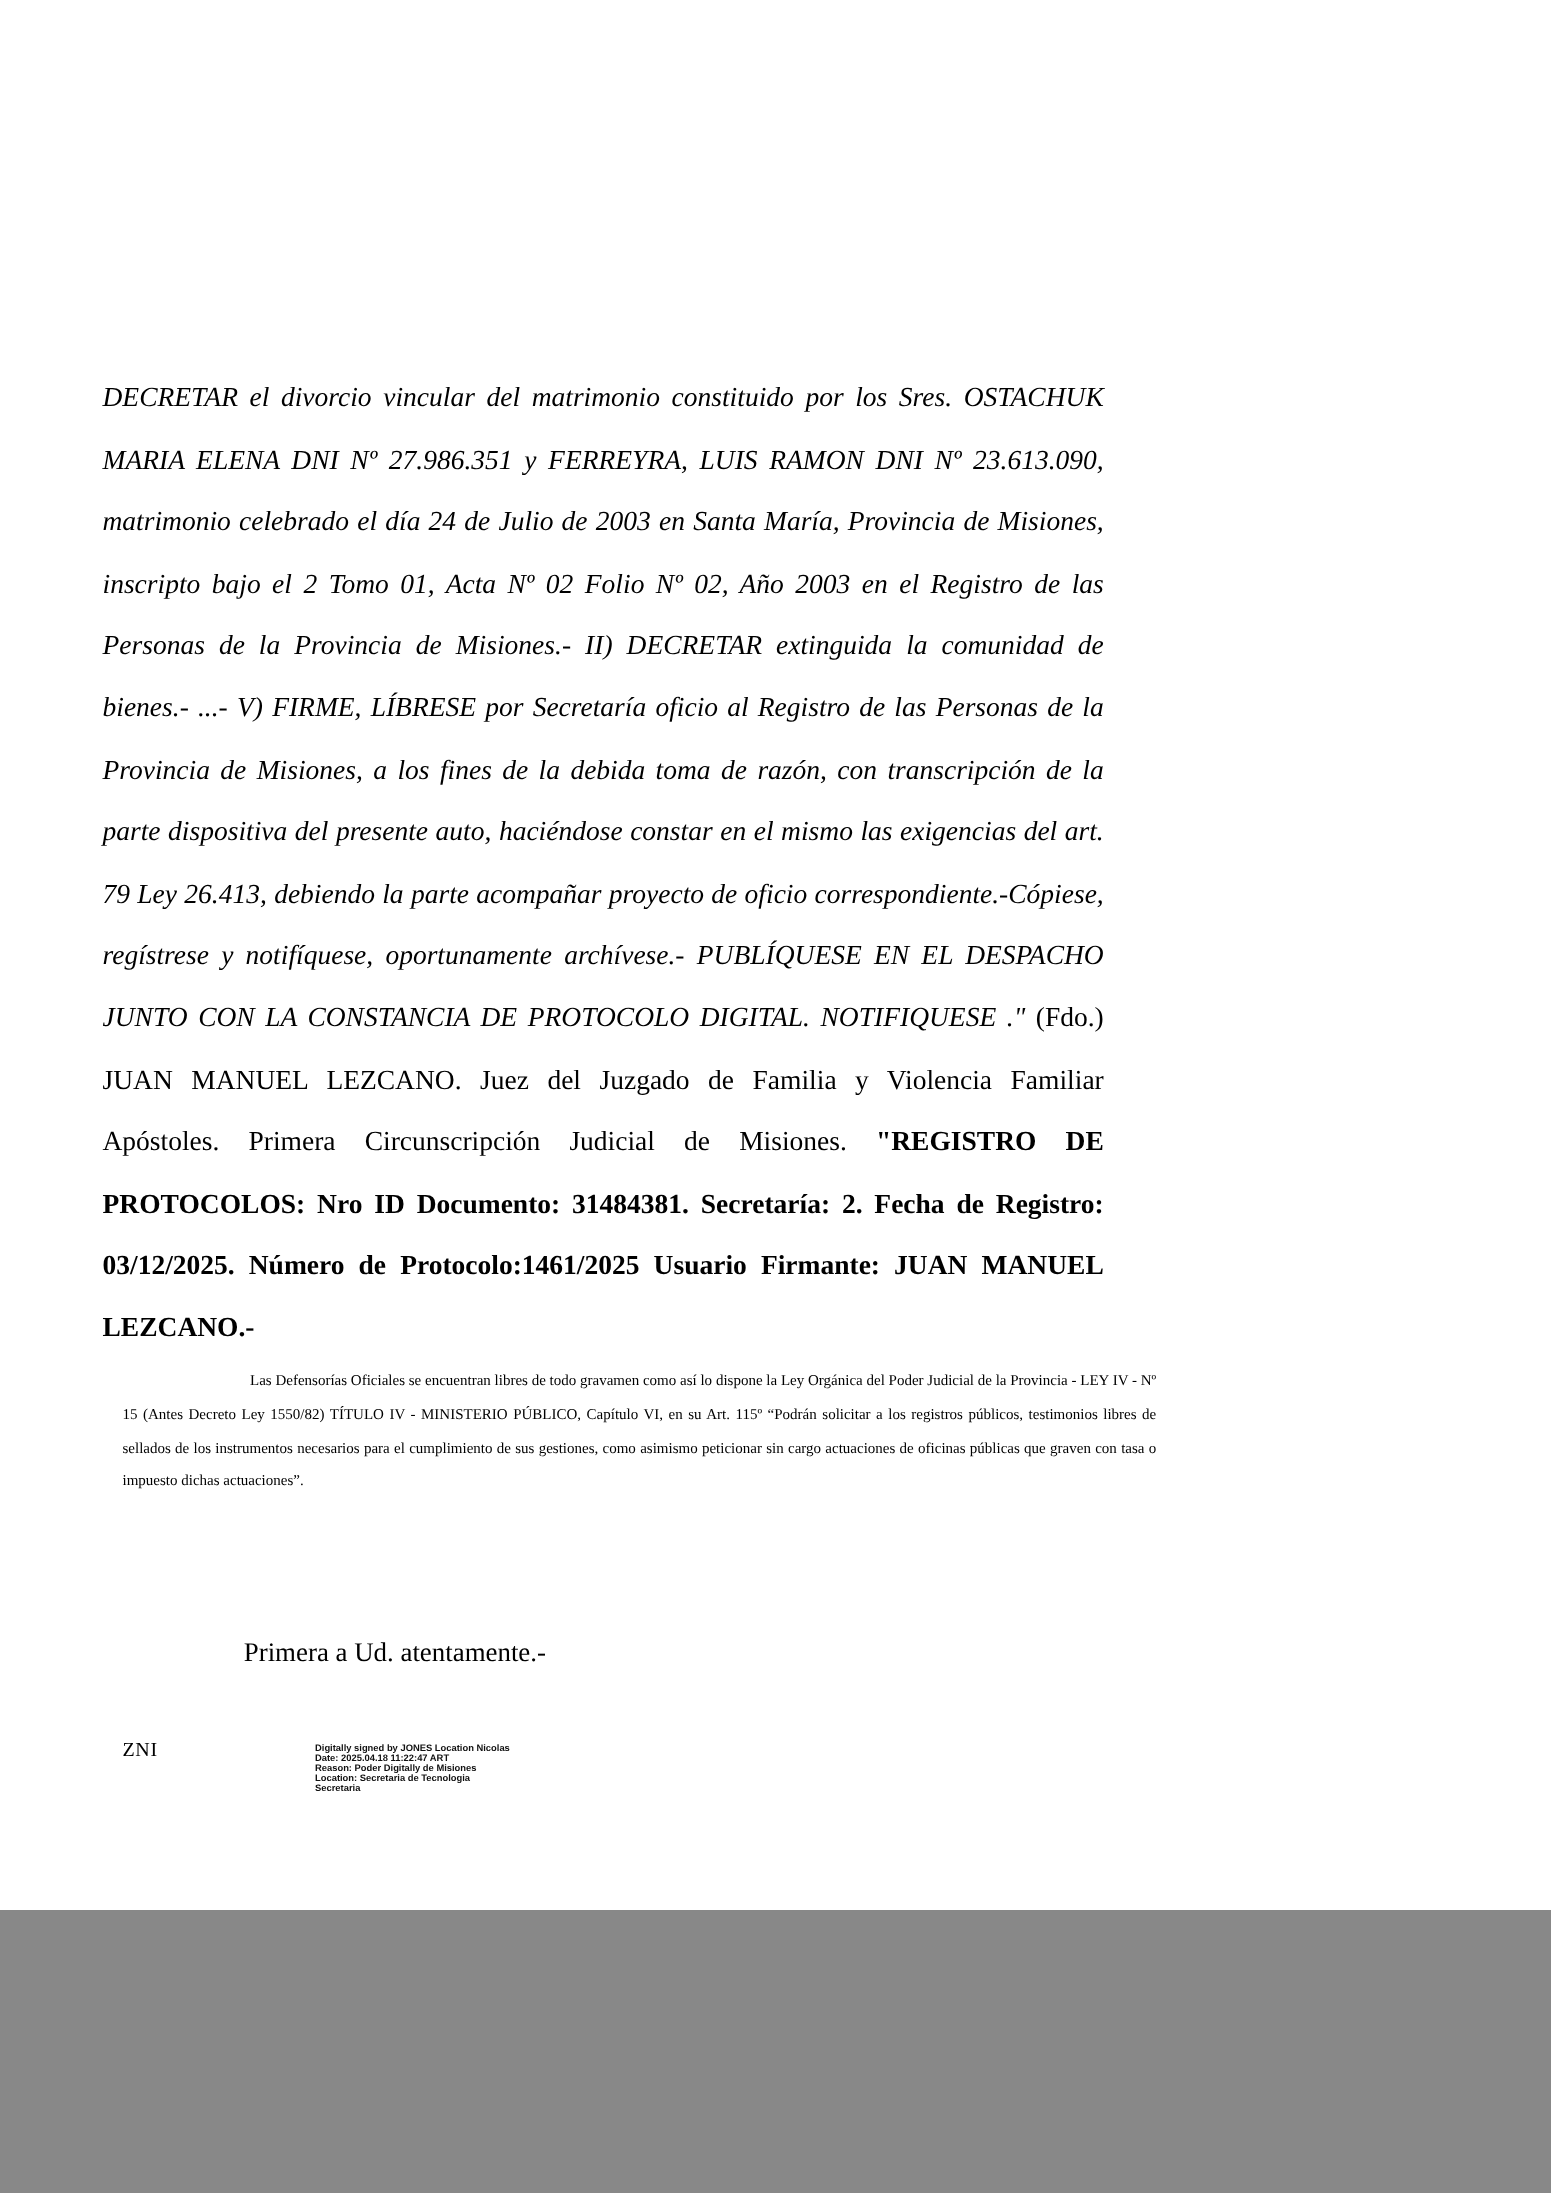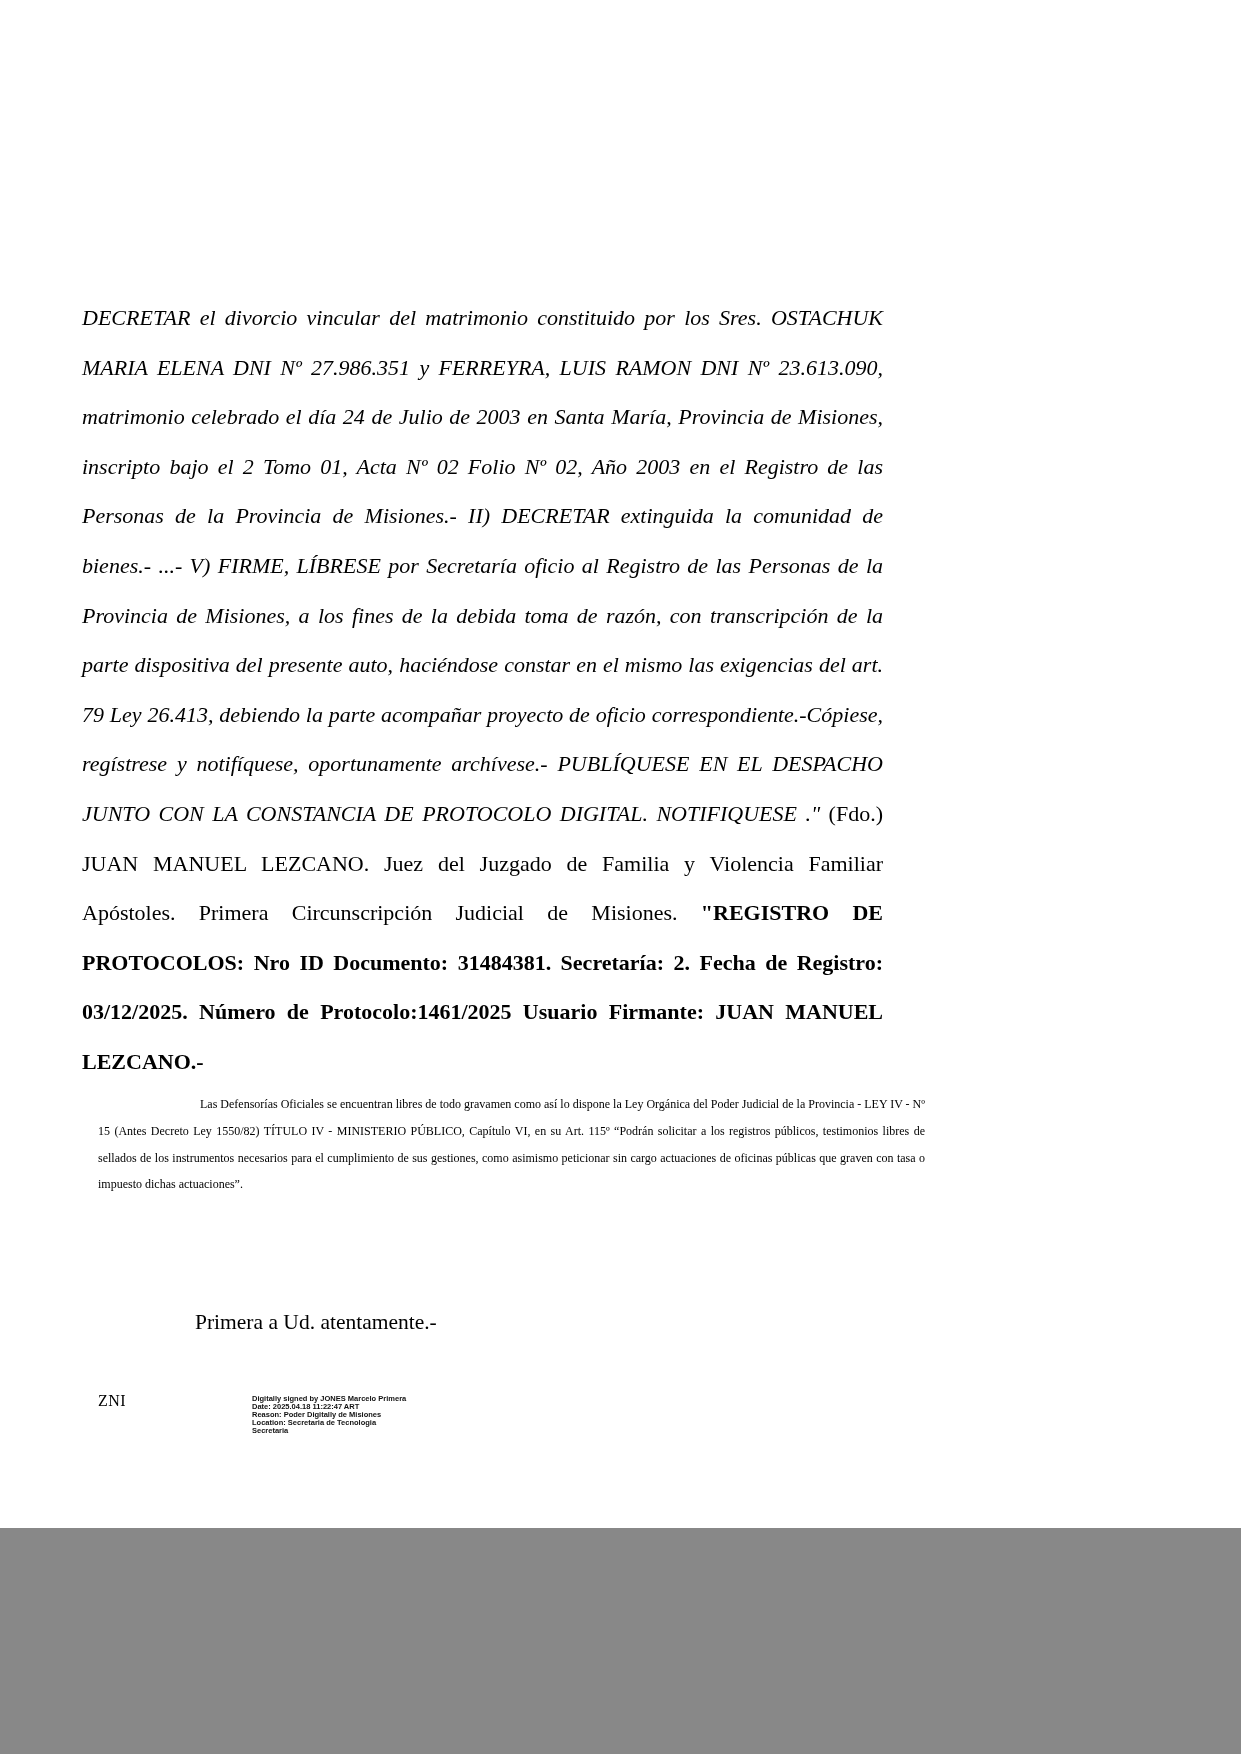--- a/index.html
+++ b/index.html
@@ -83,21 +83,21 @@
 
   <p class="decree"><span class="seg-italic">DECRETAR el divorcio vincular del matrimonio constituido por los Sres. OSTACHUK MARIA ELENA DNI Nº 27.986.351 y FERREYRA, LUIS RAMON DNI Nº 23.613.090, matrimonio celebrado el día 24 de Julio de 2003 en Santa María, Provincia de Misiones, inscripto bajo el 2 Tomo 01, Acta Nº 02 Folio Nº 02, Año 2003 en el Registro de las Personas de la Provincia de Misiones.- II) DECRETAR extinguida la comunidad de bienes.- ...- V) FIRME, LÍBRESE por Secretaría oficio al Registro de las Personas de la Provincia de Misiones, a los fines de la debida toma de razón, con transcripción de la parte dispositiva del presente auto, haciéndose constar en el mismo las exigencias del art. 79 Ley 26.413, debiendo la parte acompañar proyecto de oficio correspondiente.-Cópiese, regístrese y notifíquese, oportunamente archívese.- PUBLÍQUESE EN EL DESPACHO JUNTO CON LA CONSTANCIA DE PROTOCOLO DIGITAL. NOTIFIQUESE ."</span><span class="seg-regular"> (Fdo.) JUAN MANUEL LEZCANO. Juez del Juzgado de Familia y Violencia Familiar Apóstoles. Primera Circunscripción Judicial de Misiones. </span><span class="seg-bold">"REGISTRO DE PROTOCOLOS: Nro ID Documento: 31484381. Secretaría: 2. Fecha de Registro: 03/12/2025. Número de Protocolo:1461/2025 Usuario Firmante: JUAN MANUEL LEZCANO.-</span></p>
 
   <p class="footnote">Las Defensorías Oficiales se encuentran libres de todo gravamen como así lo dispone la Ley Orgánica del Poder Judicial de la Provincia - LEY IV - Nº 15 (Antes Decreto Ley 1550/82) TÍTULO IV - MINISTERIO PÚBLICO, Capítulo VI, en su Art. 115º “Podrán solicitar a los registros públicos, testimonios libres de sellados de los instrumentos necesarios para el cumplimiento de sus gestiones, como asimismo peticionar sin cargo actuaciones de oficinas públicas que graven con tasa o impuesto dichas actuaciones”.</p>
 
   <p class="salutation">Primera a Ud. atentamente.-</p>
 
   <p class="initials">ZNI</p>
 
   <div class="stamp">
-    <div>Digitally signed by JONES Marcelo Primera</div>
+    <div>Digitally signed by JONES Location Nicolas</div>
     <div>Date: 2025.04.18 11:22:47 ART</div>
     <div>Reason: Poder Digitally de Misiones</div>
     <div>Location: Secretaria de Tecnologia</div>
     <div>Secretaria</div>
   </div>
 
   <div class="page-number">2</div>
 
 </div>
 

